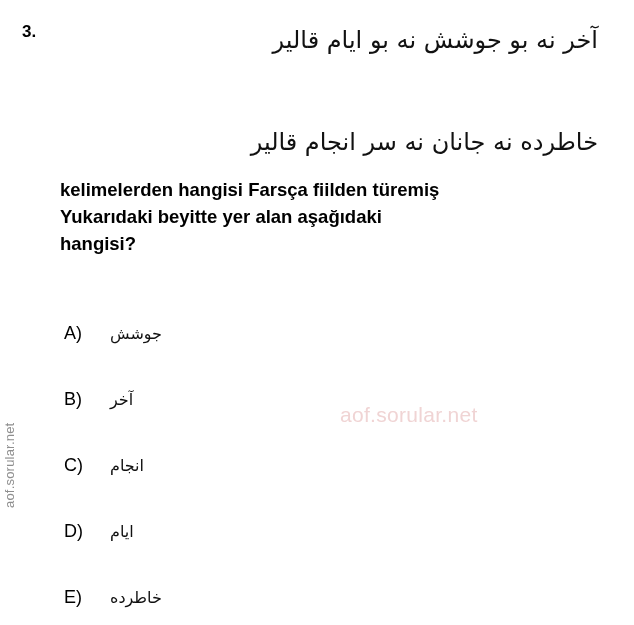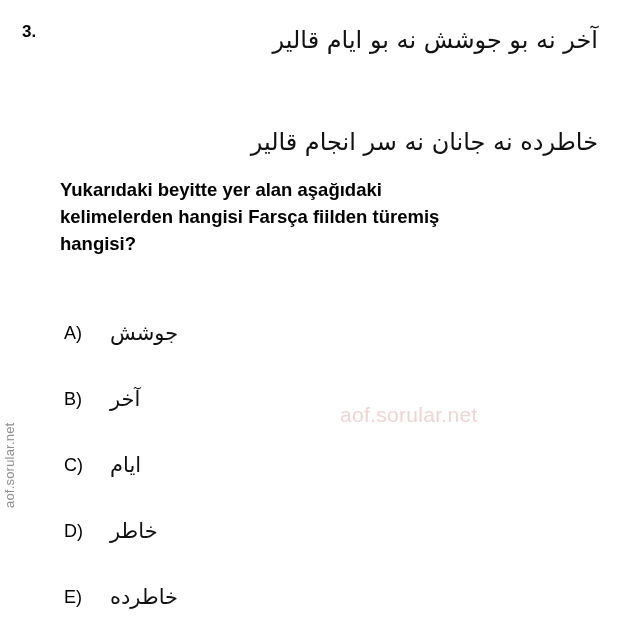--- a/index.html
+++ b/index.html
@@ -95,58 +95,58 @@
     height: 66px;
   }
   .opt-letter {
     width: 46px;
     font-size: 18px;
     color: #000;
     flex: none;
   }
   .opt-text {
     font-family: "DejaVu Sans", sans-serif;
-    font-size: 21px;
+    font-size: 16px;
     direction: rtl;
     color: #111;
     white-space: nowrap;
   }
 </style>
 </head>
 <body>
 
 <div class="page">
 
   <div class="q-number">3.</div>
 
   <div class="verse verse-1">آخر نه بو جوشش نه بو ايام قالير</div>
   <div class="verse verse-2">خاطرده نه جانان نه سر انجام قالير</div>
 
   <div class="stem">
+    <span>kelimelerden hangisi Farsça fiilden türemiş</span>
     <span>Yukarıdaki beyitte yer alan aşağıdaki</span>
-    <span>kelimelerden hangisi Farsça fiilden türemiş</span>
     <span>hangisi?</span>
   </div>
 
   <div class="options">
     <div class="option">
       <span class="opt-letter">A)</span>
       <span class="opt-text">جوشش</span>
     </div>
     <div class="option">
       <span class="opt-letter">B)</span>
       <span class="opt-text">آخر</span>
     </div>
     <div class="option">
       <span class="opt-letter">C)</span>
-      <span class="opt-text">ايام</span>
+      <span class="opt-text">انجام</span>
     </div>
     <div class="option">
       <span class="opt-letter">D)</span>
-      <span class="opt-text">خاطر</span>
+      <span class="opt-text">ايام</span>
     </div>
     <div class="option">
       <span class="opt-letter">E)</span>
       <span class="opt-text">خاطرده</span>
     </div>
   </div>
 
   <div class="center-watermark">aof.sorular.net</div>
   <div class="side-watermark">aof.sorular.net</div>
 

